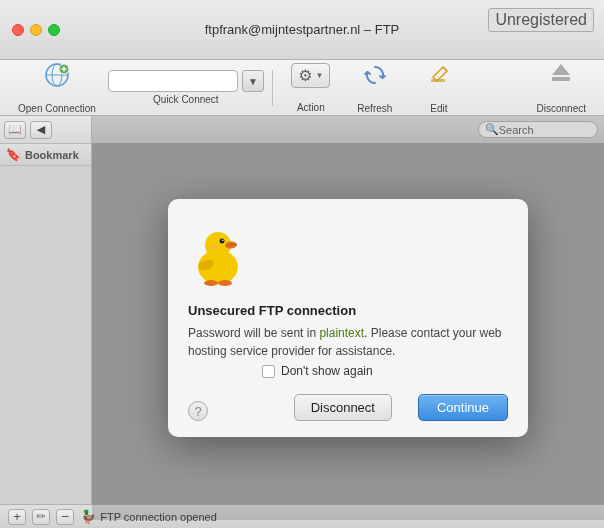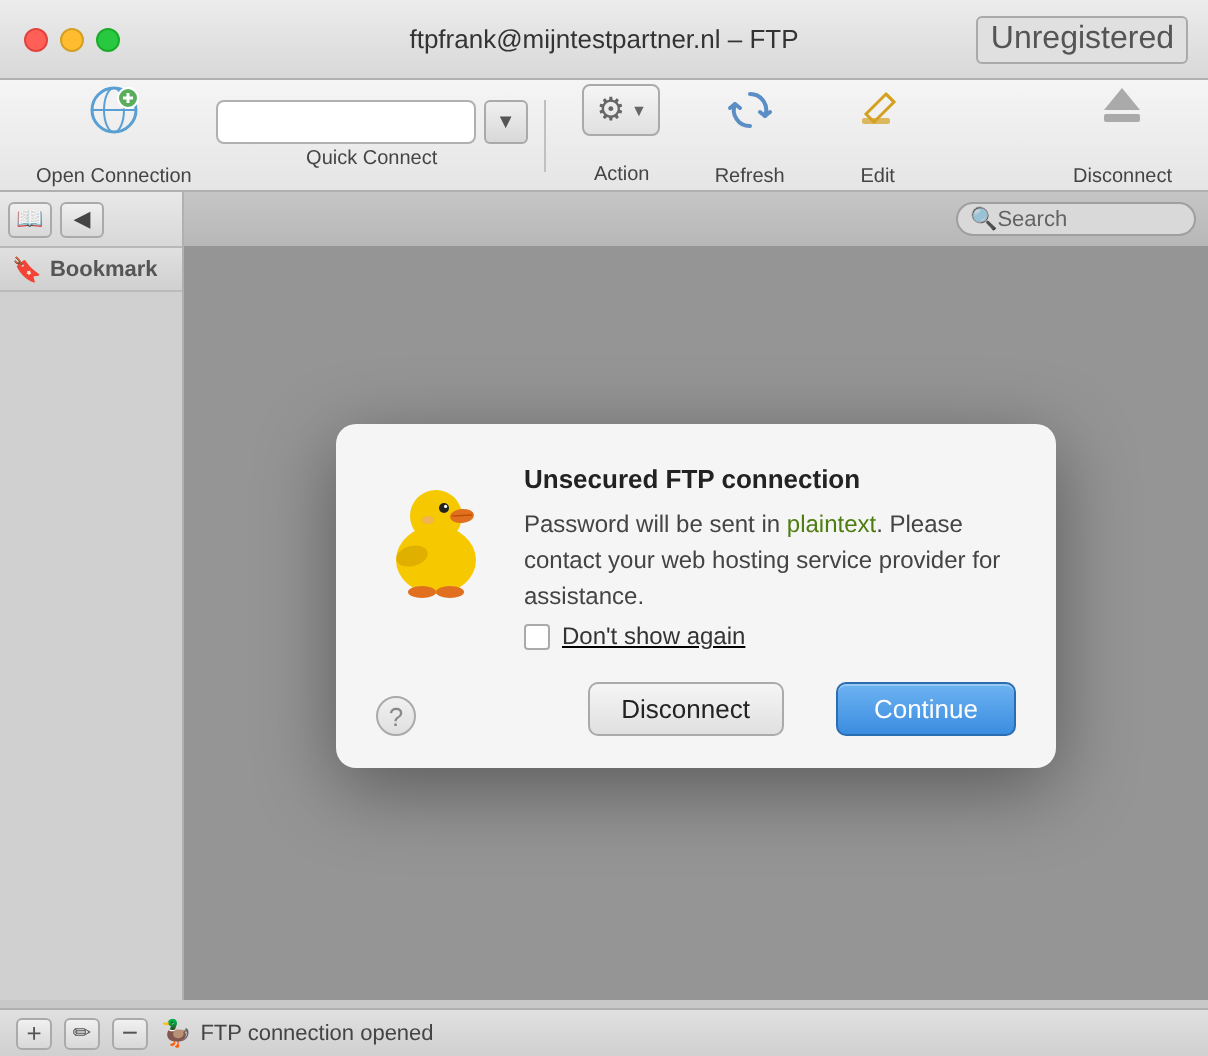--- a/index.html
+++ b/index.html
@@ -8,21 +8,21 @@
       width: 604px;
       height: 528px;
       overflow: hidden;
       font-family: -apple-system, BlinkMacSystemFont, "Helvetica Neue", Arial, sans-serif;
       background: #c8c8c8;
       position: relative;
     }
 
     
     .titlebar {
-      height: 40px;
+      height: 60px;
       background: linear-gradient(to bottom, #ececec, #d8d8d8);
       border-bottom: 1px solid #b0b0b0;
       display: flex;
       align-items: center;
       justify-content: center;
       position: relative;
     }
 
     .titlebar-title {
       font-size: 13px;
@@ -281,20 +281,21 @@
       border-radius: 10px;
       box-shadow: 0 10px 40px rgba(0,0,0,0.4);
       width: 360px;
       padding: 20px 20px 16px 20px;
       position: relative;
     }
 
     .modal-content {
       display: flex;
       gap: 14px;
+      flex-direction: column;
     }
 
     .modal-duck {
       width: 60px;
       height: 70px;
       flex-shrink: 0;
       display: flex;
       align-items: flex-start;
       justify-content: center;
       padding-top: 4px;
@@ -321,21 +322,20 @@
     .modal-body .highlight {
       color: #4d7c0f;
     }
 
     .modal-checkbox-row {
       display: flex;
       align-items: flex-end;
       gap: 6px;
       margin-top: 4px;
       margin-left: 74px;
-      text-decoration: underline;
     }
 
     .modal-checkbox {
       width: 13px;
       height: 13px;
       border: 1px solid #aaa;
       border-radius: 2px;
       background: white;
       cursor: pointer;
     }

